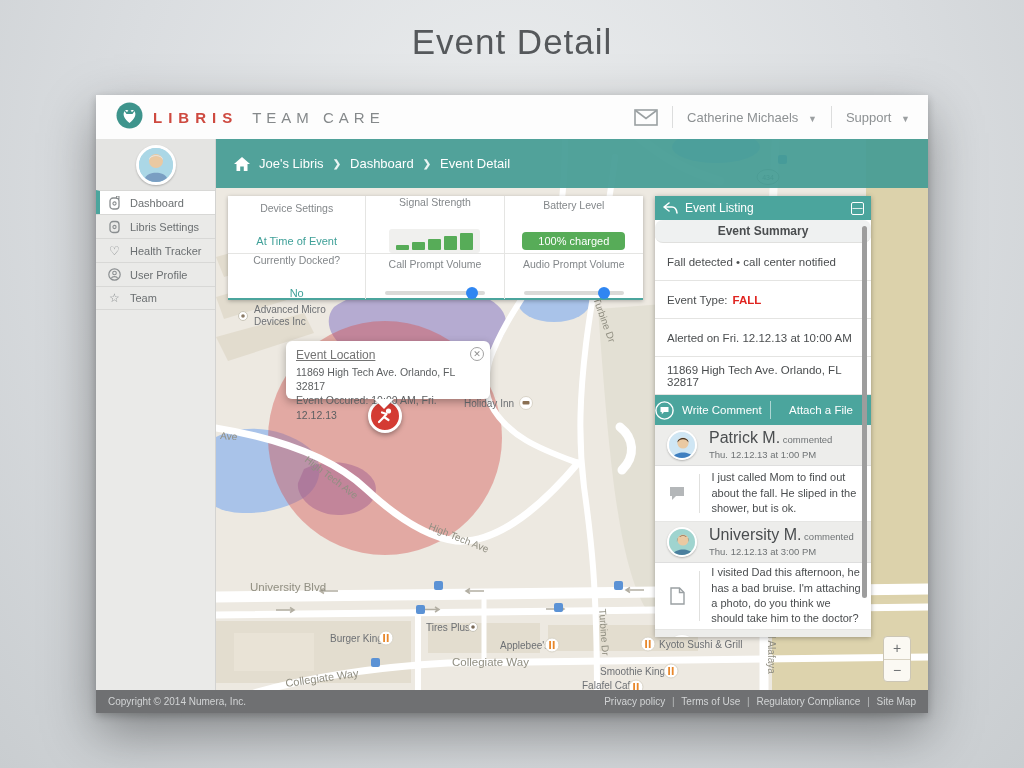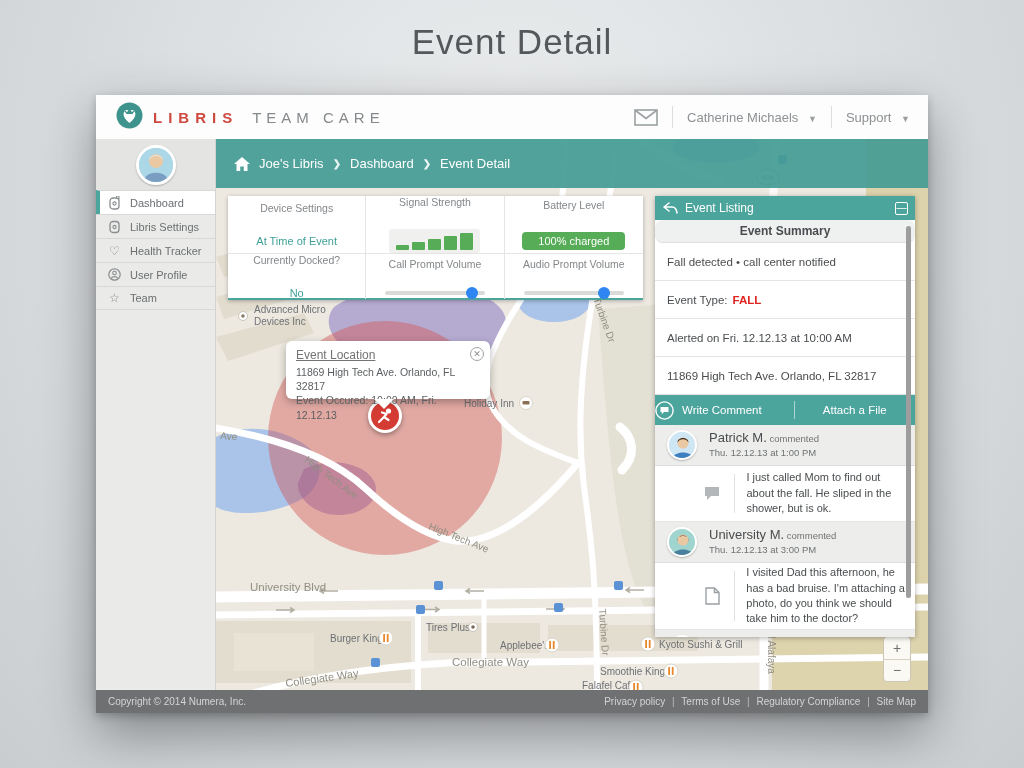--- a/index.html
+++ b/index.html
@@ -70,42 +70,42 @@
     border-top-color:#fff; border-bottom-width:0; }
   .ep-title { font-size:12px; color:#737373; text-decoration:underline; cursor:pointer; margin-bottom:3px; }
   .ep-line { font-size:10.5px; color:#5c5f61; line-height:1.35; }
   .ep-close { position:absolute; right:6px; top:6px; width:14px; height:14px; border:1px solid #a3a3a3;
     border-radius:50%; color:#8e8e8e; font-size:9px; line-height:12px; text-align:center; cursor:pointer; background:#fff; }
   .event-marker { position:absolute; left:152px; top:260px; width:34px; height:34px; border-radius:50%;
     background:#d43b33; border:3px solid #fff; z-index:13; box-shadow:0 2px 5px rgba(0,0,0,.35);
     display:flex; align-items:center; justify-content:center; cursor:pointer; }
 
   
-  .event-panel { position:absolute; left:439px; top:57px; width:260px; height:441px; background:#fff;
+  .event-panel { position:absolute; left:439px; top:57px; width:216px; height:441px; background:#fff;
     z-index:22; box-shadow:0 1px 5px rgba(0,0,0,.3); overflow:hidden; }
   .ep-header { height:24px; background:#4ba59d; color:#fff; display:flex; align-items:center;
     font-size:12px; padding:0 7px; gap:7px; }
   .ep-min { margin-left:auto; width:13px; height:13px; border:1.5px solid #fff; border-radius:2px;
     display:flex; align-items:center; justify-content:center; cursor:pointer; font-size:10px; line-height:10px; }
   .ep-summary { height:23px; background:#eff1f1; border-bottom:1px solid #e0e0de;
     display:flex; align-items:center; justify-content:center; font-size:12px; font-weight:bold; color:#4a4d4f;border-radius:8px; }
   .ep-row { height:38px; border-bottom:1px solid #e4e4e2; display:flex; align-items:center;
     padding-left:12px; font-size:11.5px; color:#4a4d4f; background:#fff; }
   .fall { color:#e02420; font-weight:bold; margin-left:5px; }
   .ep-toolbar { height:30px; background:#4ba59d; display:flex; align-items:center; color:#fff; font-size:11.5px; }
   .ept-left { flex:1.15; display:flex; align-items:center; gap:8px; padding-left:0; cursor:pointer; }
   .ept-divider { width:1px; height:18px; background:rgba(255,255,255,.55); }
   .ept-right { flex:1; text-align:center; cursor:pointer; }
   .cmt-head { height:41px; background:#ededeb; border-bottom:1px solid #dedede; display:flex;
     align-items:center; padding-left:12px; gap:12px; }
   .cmt-avatar { width:30px; height:30px; border-radius:50%; border:2px solid #fff; overflow:hidden;
     box-shadow:0 1px 2px rgba(0,0,0,.25); flex:0 0 auto; }
   .cmt-who { font-size:9.5px; color:#6f7375; line-height:1.3; }
-  .cmt-who b { font-size:13px; font-weight:normal; color:#4a4d4f; }
-  .cmt-body { display:flex; align-items:center; border-bottom:1px solid #e6e6e4; background:#fff;padding-left:35px; }
+  .cmt-who b { font-size:16px; font-weight:normal; color:#4a4d4f; }
+  .cmt-body { display:flex; align-items:center; border-bottom:1px solid #e6e6e4; background:#fff; }
   .cmt-icn { width:44px; display:flex; align-items:center; justify-content:center; flex:0 0 auto; }
   .cmt-vline { width:1px; align-self:stretch; background:#e0e0de; margin:8px 0; }
   .cmt-text { font-size:11px; color:#4a4d4f; line-height:1.4; padding:9px 10px 9px 12px; }
   .panel-scrollbar { position:absolute; right:4px; top:30px; width:5px; height:372px;
     background:#9d9d9d; border-radius:3px; z-index:5; cursor:grab; }
 
   
   .zoom-ctl { position:absolute; left:667px; top:497px; width:28px; height:46px; background:#fbf9f3;
     border:1px solid #ccc6b5; border-radius:4px; z-index:18; display:flex; flex-direction:column; }
   .zoom-btn { flex:1; display:flex; align-items:center; justify-content:center; color:#6d7072;

